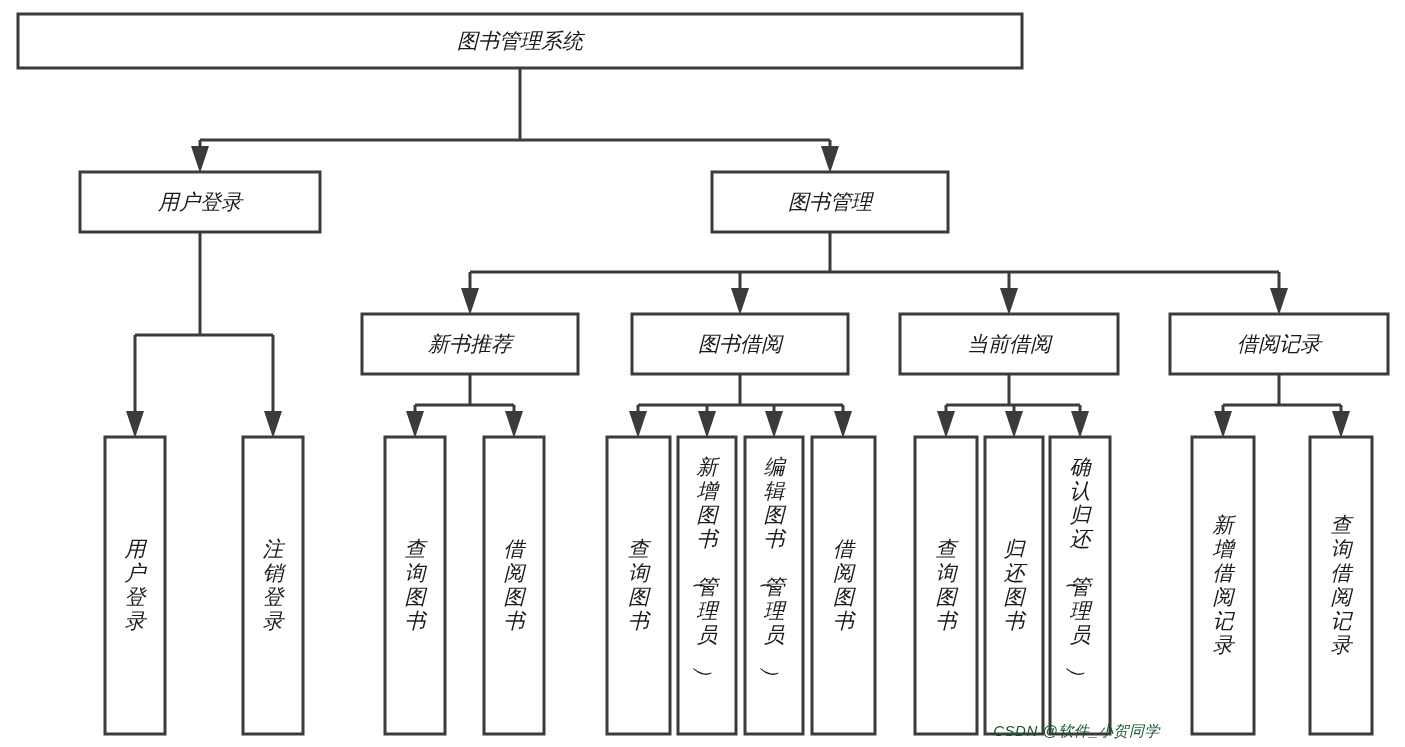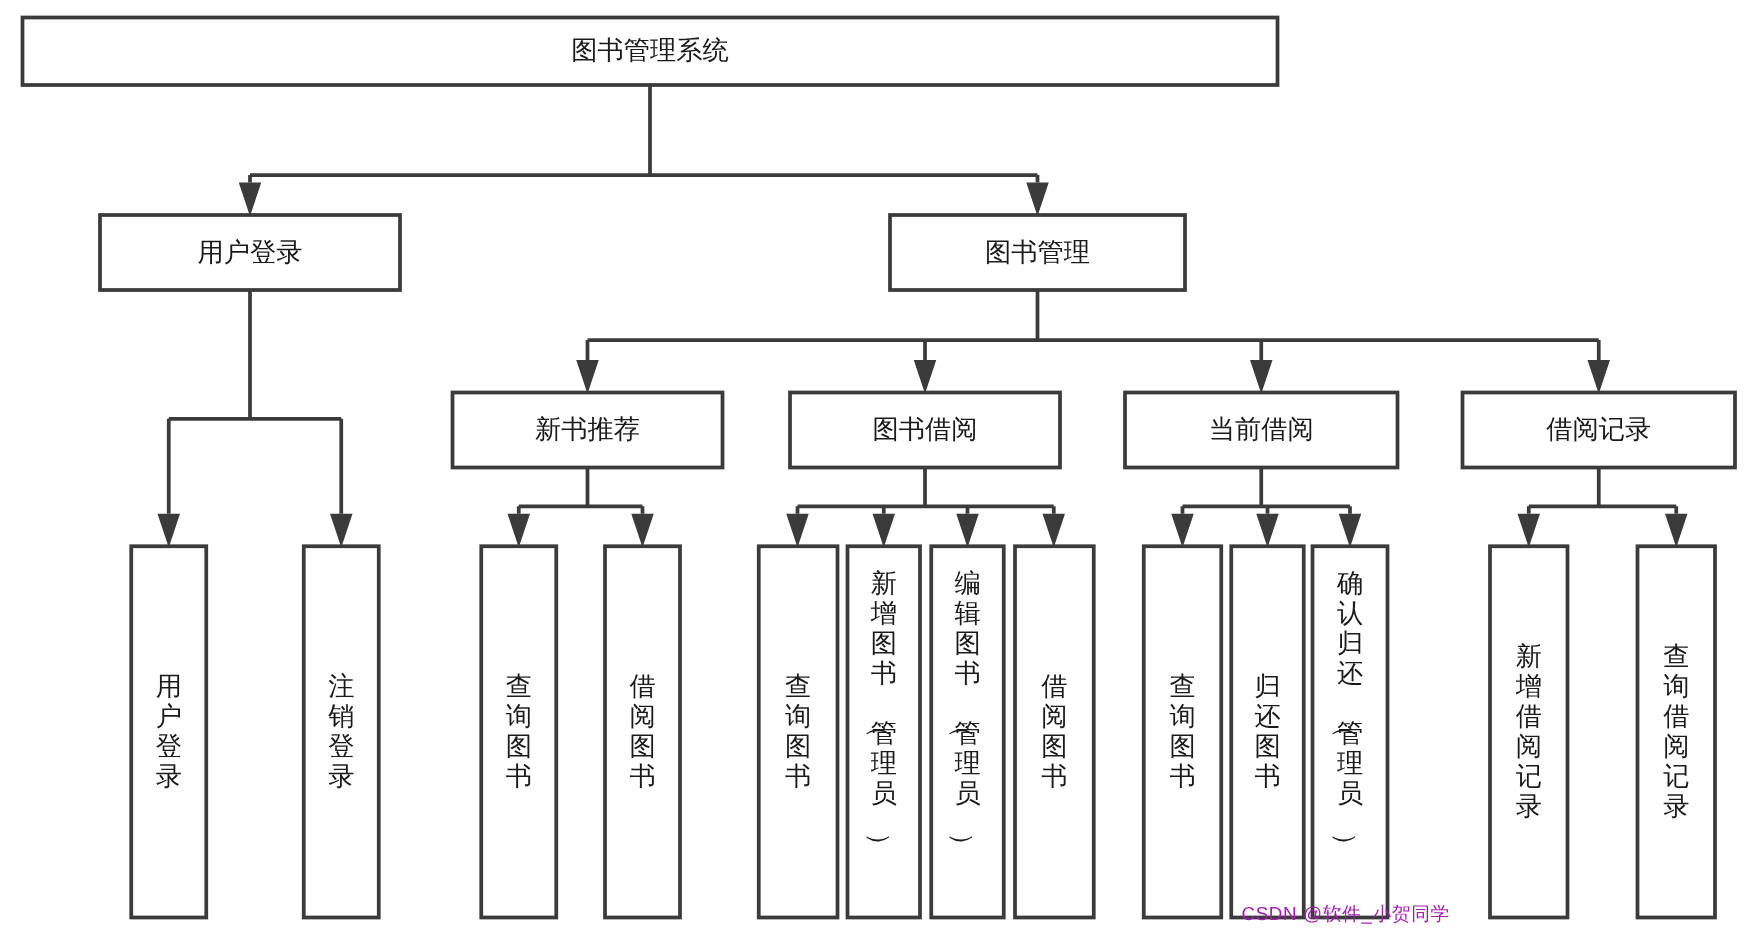--- a/index.html
+++ b/index.html
@@ -12,20 +12,21 @@
     width: 1405px;
     height: 747px;
     font-family: "Liberation Sans", "DejaVu Sans", sans-serif;
     overflow: hidden;
     position: relative;
   }
   #diagram-root {
     position: relative;
     width: 1170px;
     height: 747px;
+    font-style: italic;
   }
   svg#flow-svg {
     position: absolute;
     left: 0;
     top: 0;
     width: 1405px;
     height: 747px;
     display: block;
   }
   .node-box {
@@ -57,21 +58,21 @@
     fill: #1a1a1a;
     text-anchor: middle;
     white-space: pre;
   }
   .watermark {
     position: absolute;
     right: 10px;
     bottom: 6px;
     font-family: "Liberation Sans", "DejaVu Sans", sans-serif;
     font-size: 15px;
-    color: #a21caf;
+    color: #14532d;
     letter-spacing: 0.5px;
     user-select: none;
     pointer-events: none;
   }
 </style>
 </head>
 <body>
 
 <div id="diagram-root">
   <svg id="flow-svg" viewBox="0 0 1405 747">

